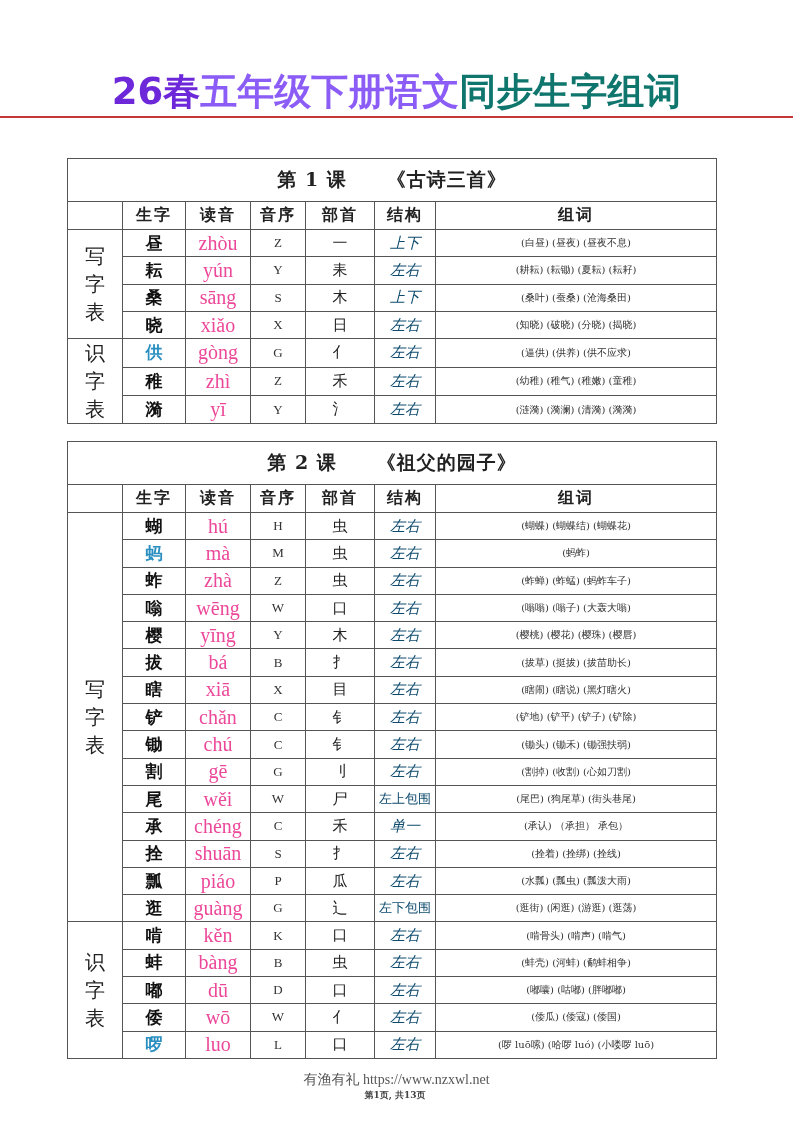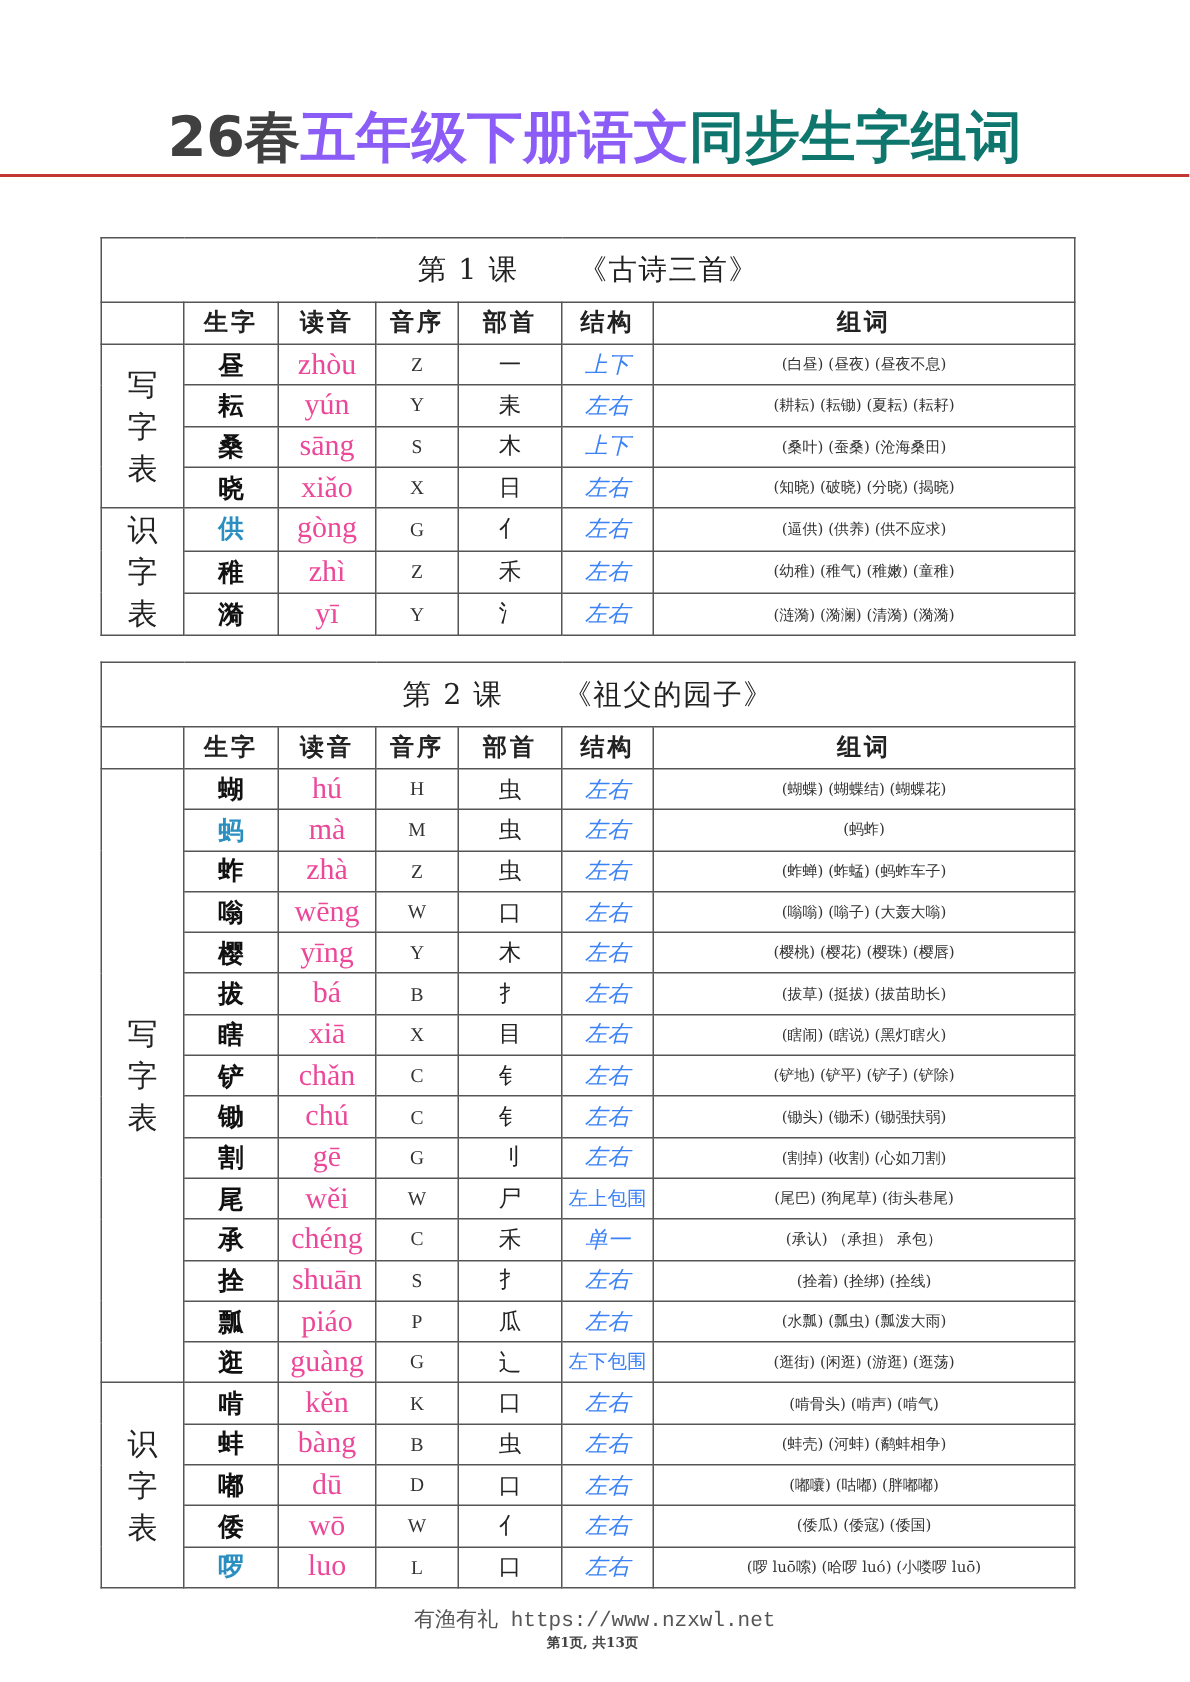--- a/index.html
+++ b/index.html
@@ -3,38 +3,38 @@
 <meta charset="utf-8">
 <style>
   html, body { margin: 0; padding: 0; background: #ffffff; }
   body { width: 793px; height: 1121px; position: relative; overflow: hidden;
          font-family: "DejaVu Serif", "Liberation Serif", serif; color: #222; }
   .page-title {
     position: absolute; top: 70px; left: 0; width: 793px; text-align: center;
     font-family: "DejaVu Sans", "Liberation Sans", sans-serif;
     font-size: 37px; font-weight: bold; letter-spacing: 0px; line-height: 44px;
   }
-  .page-title .t-red { color: #404040; }
+  .page-title .t-red { color: #6d28d9; }
   .page-title .t-black { color: #8b5cf6; }
   .page-title .t-blue { color: #0f766e; }
   .title-rule {
     position: absolute; top: 116px; left: 0; width: 793px; height: 2px;
     background: #c43636;
   }
   table.lesson {
     position: absolute; left: 67px; width: 649px;
     border-collapse: collapse; table-layout: fixed;
     border: 1.5px solid #444;
   }
   table.lesson td, table.lesson th {
     border: 1px solid #555; padding: 0; text-align: center; vertical-align: middle;
     height: 26.3px; overflow: hidden; white-space: nowrap;
   }
   table.lesson tr.lesson-head td {
-    height: 42px; font-weight: normal; font-size: 19px; letter-spacing: 1px; text-align: center;
+    height: 42px; font-weight: bold; font-size: 19px; letter-spacing: 1px; text-align: center;
   }
   table.lesson tr.col-head th {
     font-weight: bold; font-size: 16px; height: 27px; letter-spacing: 2px;
   }
   table.lesson tr.col-head th.blank { border-left: 1px solid #555; }
   .c-side { width: 55px; }
   .c-char { width: 63px; }
   .c-pin { width: 65px; }
   .c-seq { width: 55px; }
   .c-rad { width: 69px; }
@@ -43,26 +43,26 @@
   td.side-label {
     font-size: 20px; line-height: 28px; font-weight: normal; color: #222;
     writing-mode: horizontal-tb;
   }
   td.side-label span { display: block; }
   td.char { font-size: 17px; font-weight: bold; color: #111; }
   td.char.blue { color: #2a8fc0; }
   td.pin { font-family: "Liberation Serif", "DejaVu Serif", serif; font-size: 20px; color: #ec4899; }
   td.seq { font-family: "Liberation Serif", "DejaVu Serif", serif; font-size: 13px; color: #333; }
   td.rad { font-size: 15px; color: #222; }
-  td.str { font-size: 15px; color: #3b82f6; font-style: italic; }
+  td.str { font-size: 15px; color: #0c4a6e; font-style: italic; }
   td.str.small { font-size: 13px; font-style: normal; }
   td.words { font-size: 10px; color: #333; letter-spacing: 0px; }
   .watermark {
     position: absolute; top: 1071px; left: 0; width: 793px; text-align: center;
-    font-family: Liberation Mono, monospace; font-size: 14px; color: #555;
+    font-family: Liberation Serif, serif; font-size: 14px; color: #555;
   }
   .page-num {
     position: absolute; top: 1089px; left: 0; width: 790px; text-align: center;
     font-size: 9px; color: #444; font-weight: bold;
   }
 </style>
 </head>
 <body>
 
 <div class="page-title">

